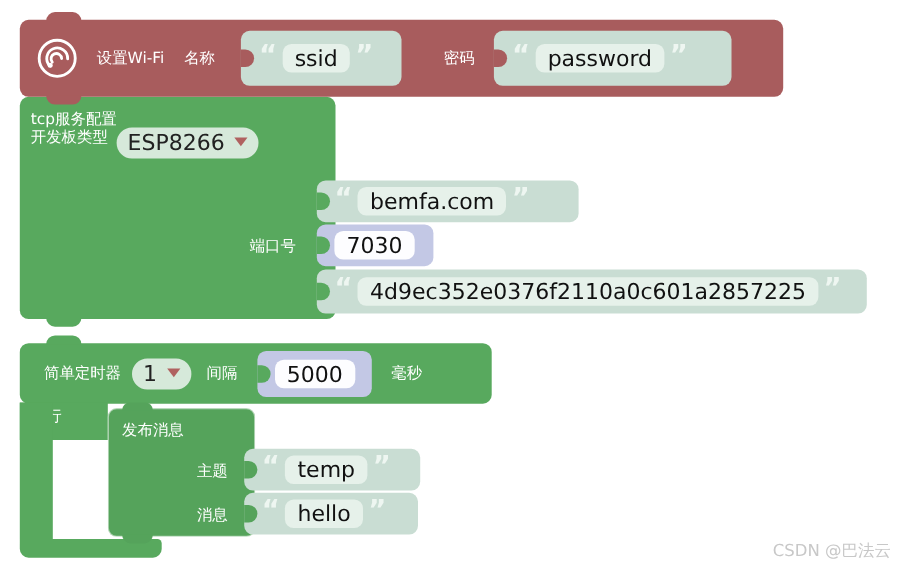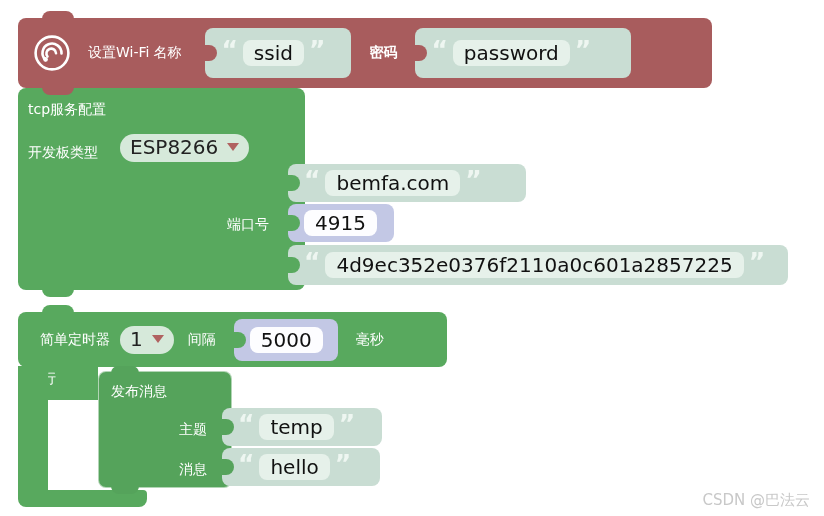--- a/index.html
+++ b/index.html
@@ -62,61 +62,61 @@
     <span style="display:inline-flex;margin-right:16px;">
       <svg width="40" height="40" viewBox="0 0 40 40">
         <circle cx="20" cy="20" r="16.4" fill="none" stroke="#ffffff" stroke-width="2.6"></circle>
         <path d="M 13.5 27 A 9.5 9.5 0 1 1 29.5 20.5" fill="none" stroke="#ffffff" stroke-width="2.6" stroke-linecap="round"></path>
         <path d="M 15.5 23.5 A 4.8 4.8 0 1 1 24 20.2" fill="none" stroke="#ffffff" stroke-width="2.6" stroke-linecap="round"></path>
         <circle cx="13.6" cy="26.4" r="2.3" fill="#ffffff"></circle>
       </svg>
     </span>
 
     <span class="lbl">设置Wi-Fi</span>
-    <span class="lbl" style="margin-left:4px;">名称</span>
+    <span class="lbl" style="margin-left:18px;">名称</span>
 
     <div class="vblock str inline" style="--socket:var(--block-red);height:50px;min-width:146px;margin-left:24px;">
       <span class="q">“</span>
       <span class="vf">ssid</span>
       <span class="q">”</span>
     </div>
 
-    <span class="lbl" style="margin-left:18px;font-weight:bold;">密码</span>
+    <span class="lbl" style="margin-left:38px;">密码</span>
 
     <div class="vblock str inline" style="--socket:var(--block-red);height:50px;min-width:216px;margin-left:18px;">
       <span class="q">“</span>
       <span class="vf">password</span>
       <span class="q">”</span>
     </div>
   </div>
 
   <div class="blk green" style="left:18px;top:88px;width:287px;height:202px;z-index:2;">
     <div class="tabv bot tab-green" style="left:24px;"></div>
 
     <div class="lbl" style="position:absolute;left:10px;top:5px;line-height:32px;">tcp服务配置</div>
 
-    <div style="position:absolute;left:10px;top:46px;display:flex;align-items:flex-end;gap:22px;">
+    <div style="position:absolute;left:10px;top:28px;display:flex;align-items:flex-start;gap:8px;">
       <span class="lbl">开发板类型</span>
       <span class="dd">
         <span>ESP8266</span>
         <span class="arr"></span>
       </span>
     </div>
 
     <div class="rrow lbl" style="left:0;top:116px;width:287px;line-height:40px;padding-right:36px;">端口号</div>
   </div>
 
   <div class="vblock str abs" style="--socket:var(--block-green);left:288px;top:164px;height:38px;min-width:238px;z-index:4;">
     <span class="q">“</span>
     <span class="vf">bemfa.com</span>
     <span class="q">”</span>
   </div>
 
   <div class="vblock num abs" style="--socket:var(--block-green);left:288px;top:204px;height:38px;min-width:106px;z-index:4;">
-    <span class="vf">4915</span>
+    <span class="vf">7030</span>
   </div>
 
   <div class="vblock str abs" style="--socket:var(--block-green);left:288px;top:245px;height:40px;min-width:500px;z-index:4;">
     <span class="q">“</span>
     <span class="vf">4d9ec352e0376f2110a0c601a2857225</span>
     <span class="q">”</span>
   </div>
 
   <div class="blk green" style="left:18px;top:312px;width:429px;height:55px;z-index:1;display:flex;align-items:center;padding:0 22px;">
     <div class="tabv top tab-green" style="left:24px;"></div>

